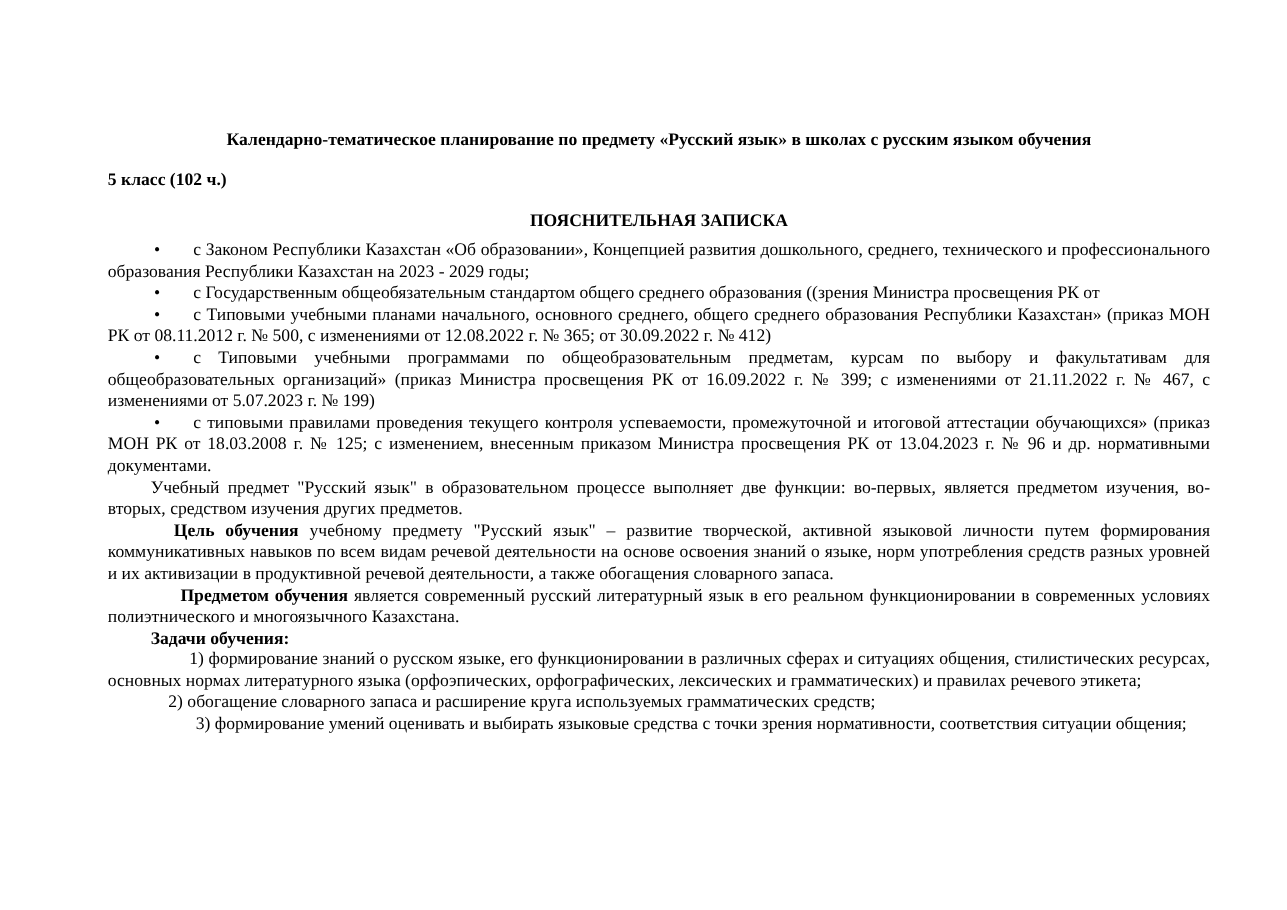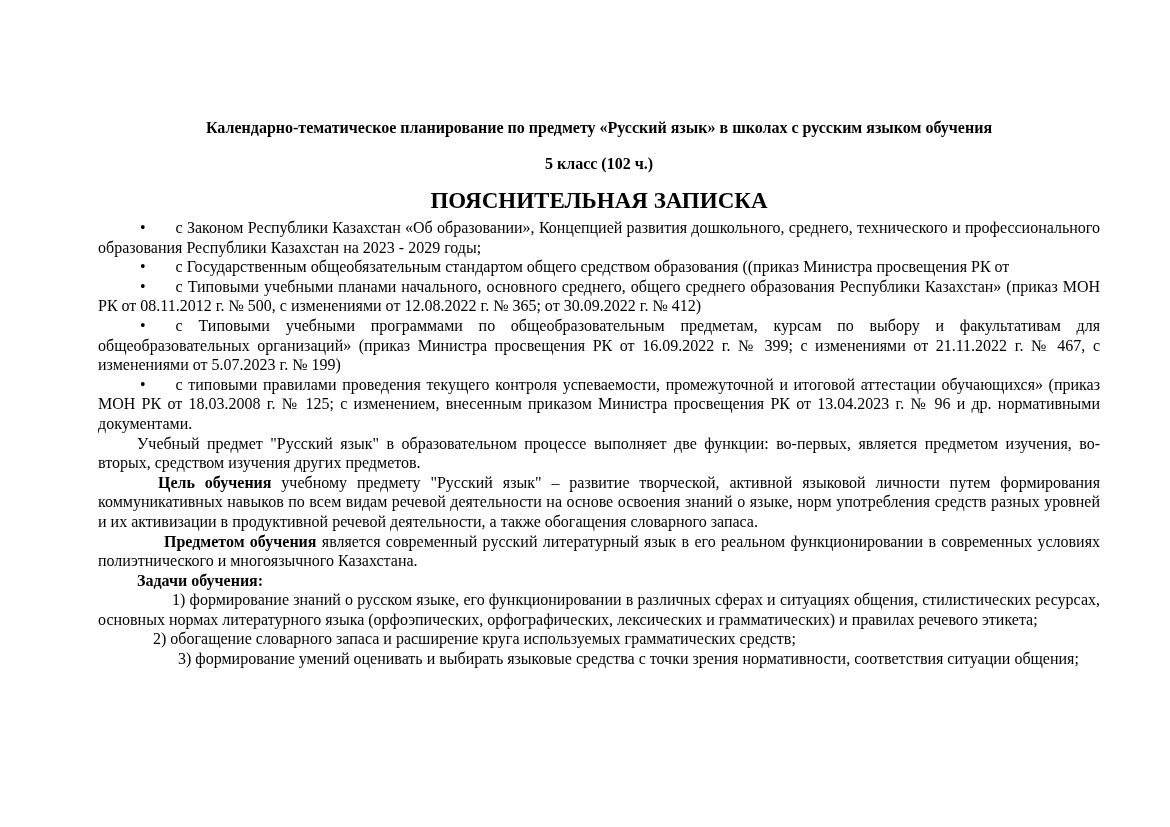--- a/index.html
+++ b/index.html
@@ -18,26 +18,26 @@
   .doc-title {
     font-weight: bold;
     font-size: 16px;
     line-height: 19px;
     text-align: center;
   }
   .doc-subtitle {
     font-weight: bold;
     font-size: 16px;
     line-height: 19px;
-    text-align: center;
+    text-align: left;
     margin-top: 17px;
   }
   .doc-heading {
     font-weight: bold;
-    font-size: 23px;
+    font-size: 16px;
     line-height: 23px;
     text-align: center;
     margin-top: 16px;
   }
   .doc-body {
     margin-top: 6px;
     font-size: 16px;
     line-height: 19.6px;
     text-align: justify;
   }
@@ -61,21 +61,21 @@
 
   <div class="doc-subtitle">5 класс (102 ч.)</div>
 
   <div class="doc-heading">ПОЯСНИТЕЛЬНАЯ ЗАПИСКА</div>
 
   <div class="doc-body">
 
 
     <p class="para bullet"><span>•</span><span class="bullet-gap"></span><span>с Законом Республики Казахстан «Об образовании», Концепцией развития дошкольного, среднего, технического и профессионального образования Республики Казахстан на 2023 - 2029 годы;</span></p>
 
-    <p class="para bullet"><span>•</span><span class="bullet-gap"></span><span>с  Государственным общеобязательным стандартом общего средством образования ((приказ Министра просвещения РК от</span></p>
+    <p class="para bullet"><span>•</span><span class="bullet-gap"></span><span>с  Государственным общеобязательным стандартом общего среднего образования ((зрения Министра просвещения РК от</span></p>
 
 
     <p class="para bullet"><span>•</span><span class="bullet-gap"></span><span>с Типовыми учебными планами начального, основного среднего, общего среднего образования Республики Казахстан» (приказ МОН РК от 08.11.2012 г. № 500, с изменениями от 12.08.2022 г. № 365; от 30.09.2022 г. № 412)</span></p>
 
     <p class="para bullet"><span>•</span><span class="bullet-gap"></span><span>с Типовыми учебными программами по общеобразовательным предметам, курсам по выбору и факультативам для общеобразовательных организаций» (приказ Министра просвещения РК от 16.09.2022 г. № 399; с изменениями от 21.11.2022 г. № 467, с изменениями от 5.07.2023 г. № 199)</span></p>
 
     <p class="para bullet"><span>•</span><span class="bullet-gap"></span><span>с типовыми правилами проведения текущего контроля успеваемости, промежуточной и итоговой аттестации обучающихся» (приказ МОН РК от 18.03.2008 г. № 125; с изменением, внесенным приказом Министра просвещения РК от 13.04.2023 г. № 96 и др. нормативными документами.</span></p>
 
     <p class="para ind-a">Учебный предмет "Русский язык" в образовательном процессе выполняет две функции: во-первых, является предметом изучения, во-вторых, средством изучения других предметов.</p>
 

